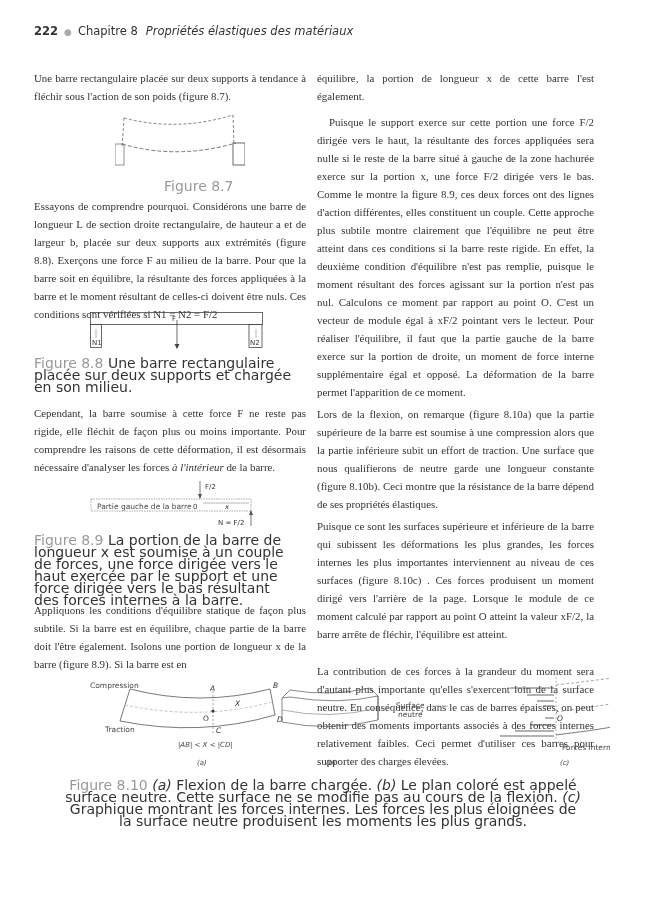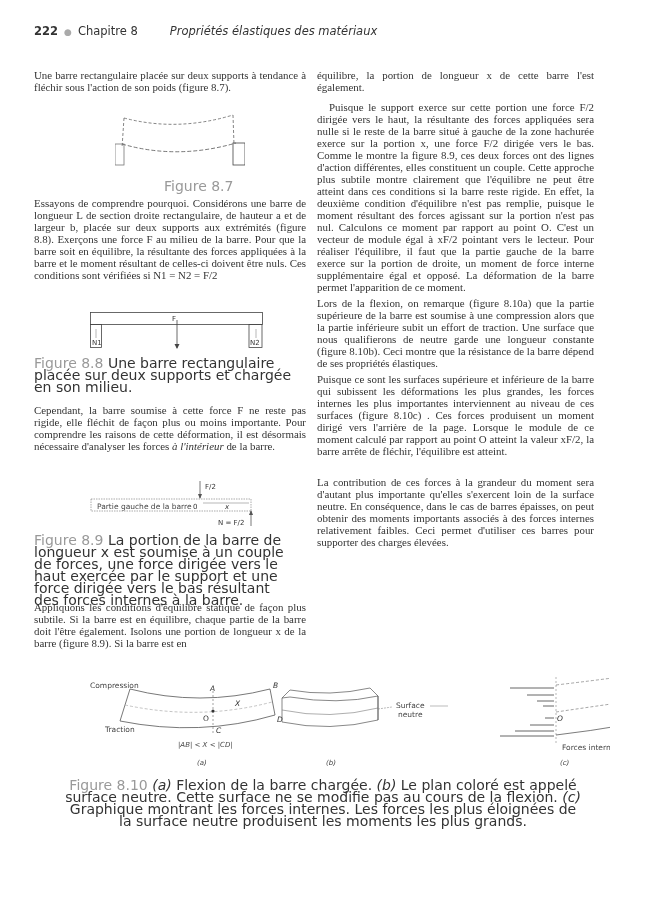--- a/index.html
+++ b/index.html
@@ -1,22 +1,22 @@
 <!DOCTYPE html>
 <html><head>
 <meta charset="utf-8">
 <style>
   html, body { margin:0; padding:0; background:#ffffff; }
   body { width:658px; height:900px; position:relative; overflow:hidden; color:#2a2a2a; }
   .hdr { position:absolute; left:34px; top:24px; font-family:"DejaVu Sans", sans-serif; font-size:11.5px; color:#333; white-space:nowrap; }
   .hdr .num { font-weight:bold; }
   .hdr .dot { color:#aaa; margin:0 6px; font-size:9px; }
   .hdr .chap { font-weight:normal;margin-top:36px; }
-  .hdr .title { font-style:italic; margin-left:32px; }
-  .col { position:absolute; font-family:"Liberation Serif", serif; font-size:10.9px; line-height:12px; color:#333; text-align:justify; }
+  .hdr .title { font-style:italic; margin-left:8px; }
+  .col { position:absolute; font-family:"Liberation Serif", serif; font-size:10.9px; line-height:18px; color:#333; text-align:justify; }
   .colL { left:34px; width:272px; }
   .colR { left:317px; width:277px; }
   .p { margin:0; }
   .indent { text-indent:12px; }
   .cap { font-family:"DejaVu Sans", sans-serif; font-size:14px; line-height:12px; color:#333; text-align:left; }
   .cap .lbl { color:#999; }
   .fig { position:absolute; }
   svg text { font-family:"DejaVu Sans", sans-serif; }
   .abs { position:absolute; }
 </style>

